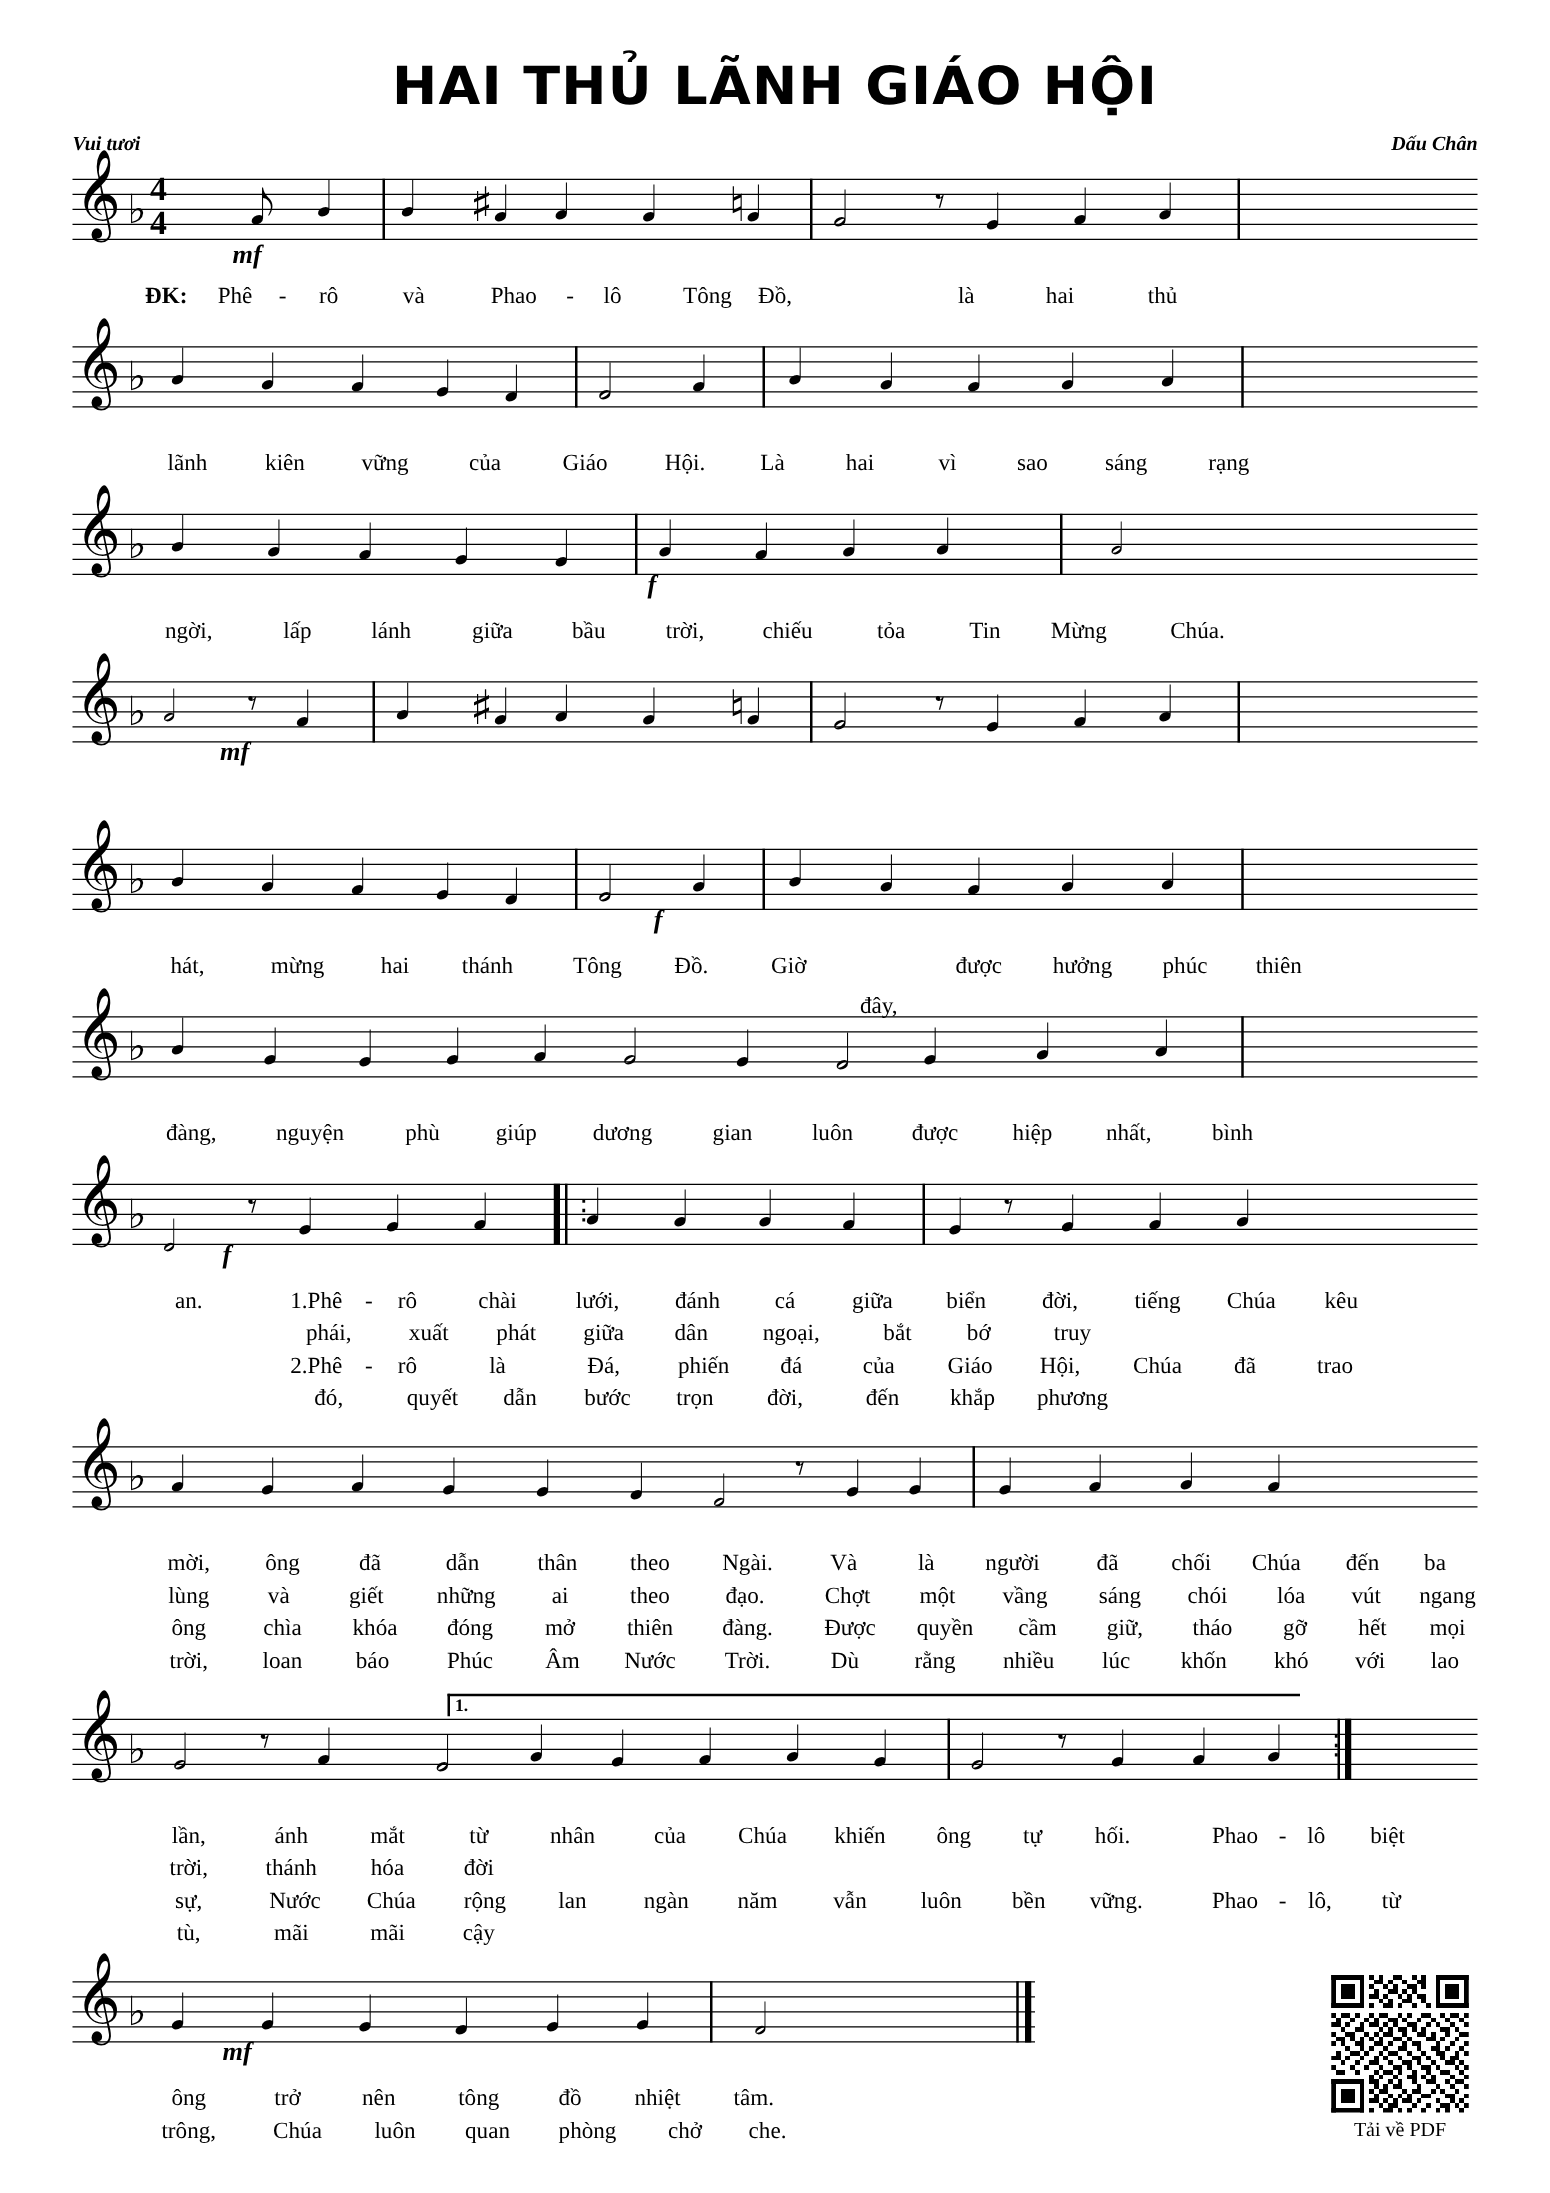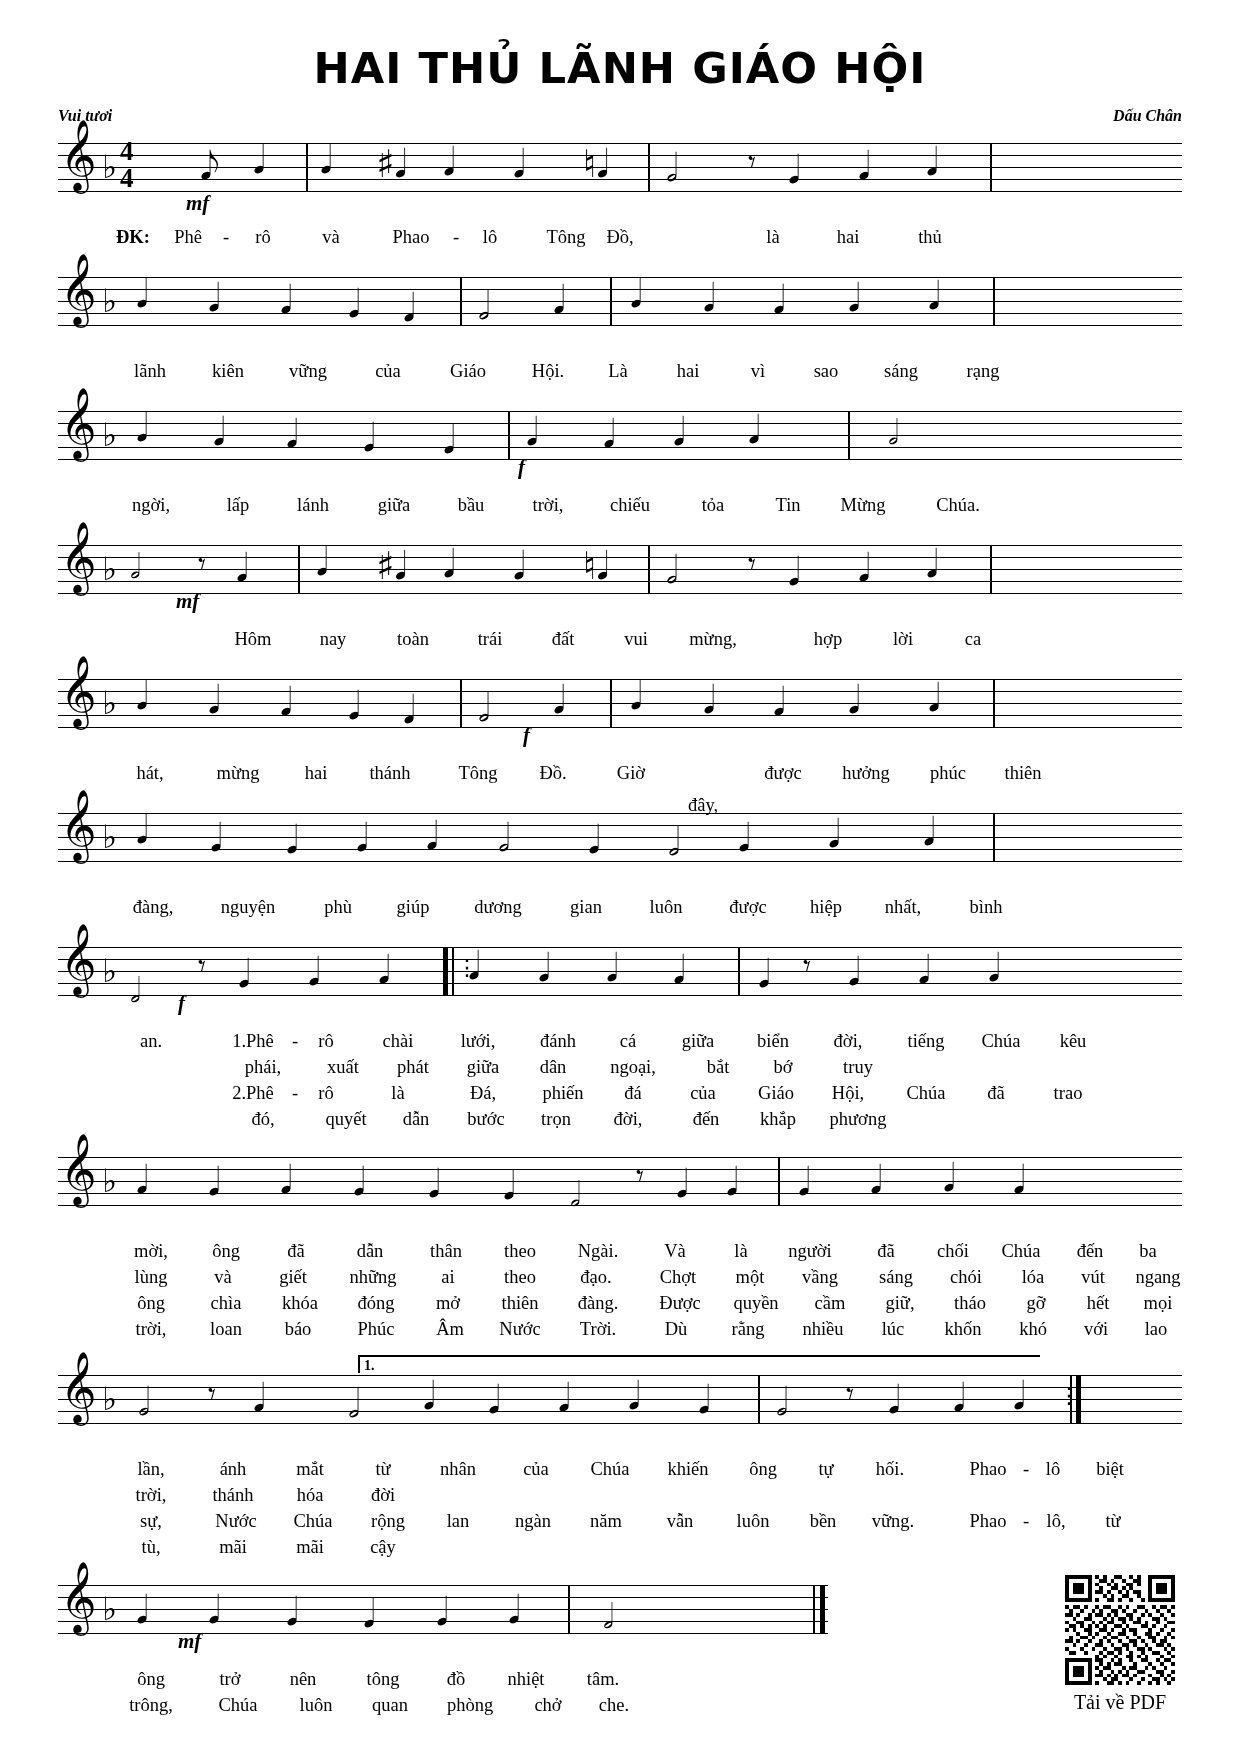--- a/index.html
+++ b/index.html
@@ -190,21 +190,21 @@
     text-align: center;
   }
   .qr {
     width: 110px;
     height: 110px;
     margin: 0 auto;
     display: block;
   }
   .qr-caption {
     font-family: "Liberation Serif", serif;
-    font-size: 20px;
+    font-size: 16px;
     margin-top: 6px;
   }
 </style>
 </head>
 <body>
 
 <div class="page">
 
   <h1 class="title">HAI THỦ LÃNH GIÁO HỘI</h1>
 
@@ -358,32 +358,20 @@
       <div class="note" style="left:455px; top:2px;">𝅘𝅥</div>
       <div class="note" style="left:525px; top:2px;">♮𝅘𝅥</div>
       <div class="barline" style="left:590px;"></div>
       <div class="note" style="left:608px; top:6px;">𝅗𝅥</div>
       <div class="rest" style="left:690px; top:4px;">𝄾</div>
       <div class="note" style="left:730px; top:8px;">𝅘𝅥</div>
       <div class="note" style="left:800px; top:4px;">𝅘𝅥</div>
       <div class="note" style="left:868px; top:0px;">𝅘𝅥</div>
       <div class="barline" style="left:932px;"></div>
       <div class="dyn" style="left:118px; top:44px;">mf</div>
-    </div>
-    <div class="lyrics" style="margin-top:30px;">
-      <span class="syl" style="left:195px;">Hôm</span>
-      <span class="syl" style="left:275px;">nay</span>
-      <span class="syl" style="left:355px;">toàn</span>
-      <span class="syl" style="left:432px;">trái</span>
-      <span class="syl" style="left:505px;">đất</span>
-      <span class="syl" style="left:578px;">vui</span>
-      <span class="syl" style="left:655px;">mừng,</span>
-      <span class="syl" style="left:770px;">hợp</span>
-      <span class="syl" style="left:845px;">lời</span>
-      <span class="syl" style="left:915px;">ca</span>
     </div>
   </div>
 
   <div class="system">
     <div class="staff">
       <div class="line l1"></div>
         <div class="line l2"></div>
         <div class="line l3"></div>
         <div class="line l4"></div>
         <div class="line l5"></div>

